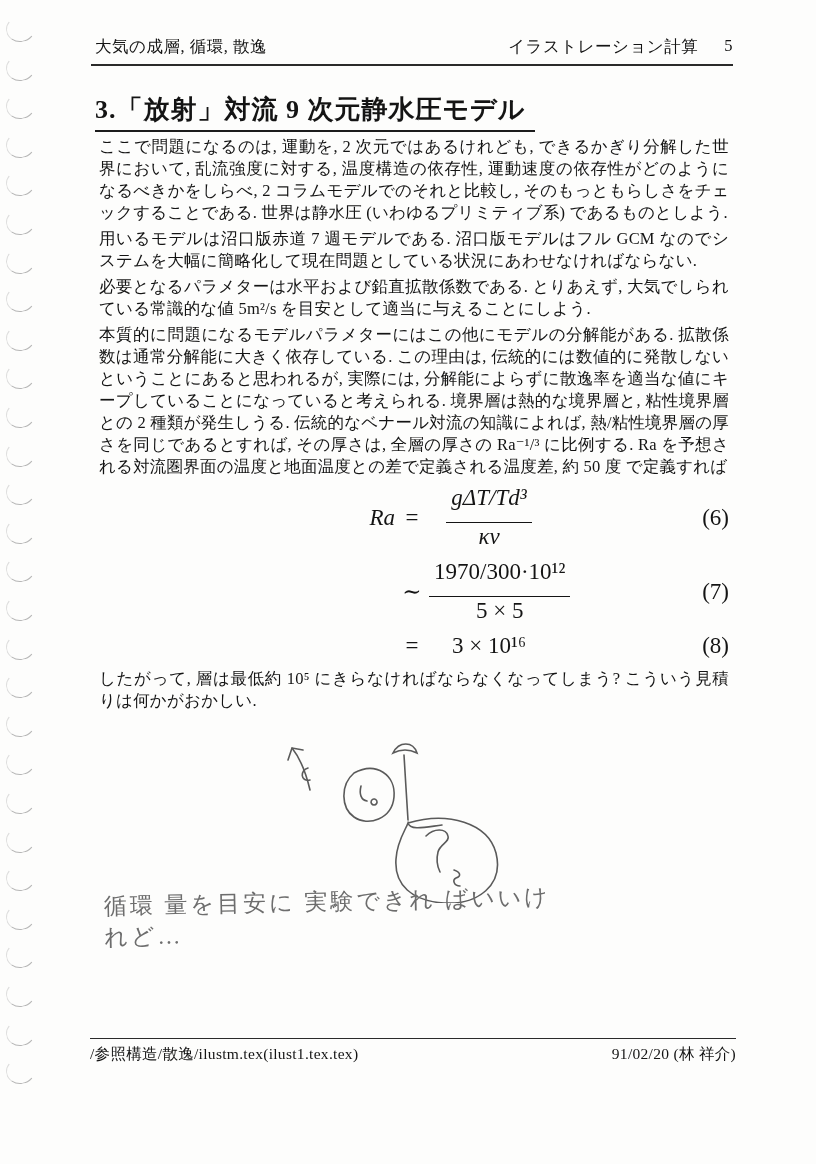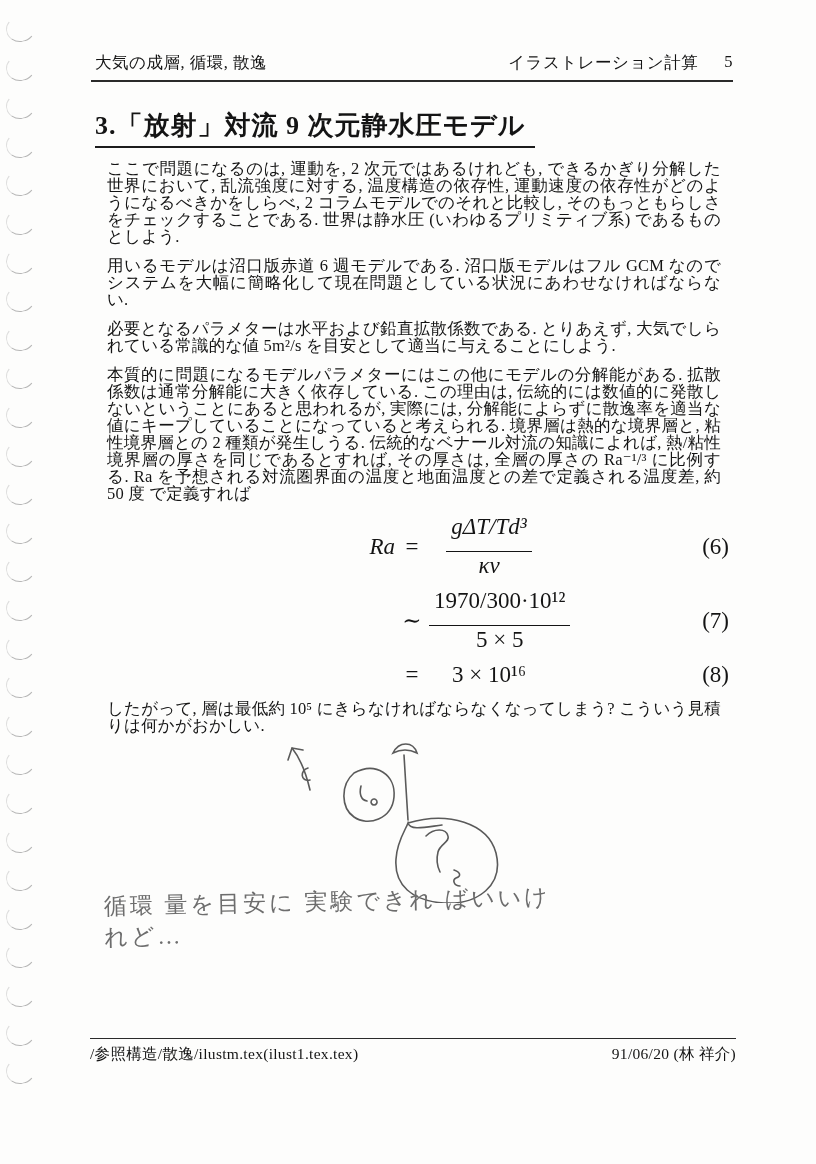--- a/index.html
+++ b/index.html
@@ -19,33 +19,33 @@
     border-bottom-color:#9f9f9f;
     border-left-color:#d2d2d2;
     border-radius:50%;
     transform:rotate(-8deg);
     opacity:.75;
   }
   
   .content{position:absolute;left:95px;top:0;width:638px;}
   .running-head{
     display:flex;justify-content:space-between;align-items:baseline;
-    margin-top:52px;font-size:16.5px;letter-spacing:.5px;
+    margin-top:36px;font-size:16.5px;letter-spacing:.5px;
   }
   .running-head .rh-right{display:flex;gap:26px;align-items:flex-start;}
   .head-rule{border:none;border-top:2px solid #2a2a2a;margin:6px 0 0 -4px;width:642px;}
   .sec-title{
     display:inline-block;
     margin:26px 0 0 0;
     font-size:26px;font-weight:bold;letter-spacing:1px;
     border-bottom:2.5px solid #1c1c1c;
     padding:0 10px 3px 0;
   }
   p.body-par{
-    margin:12px;font-size:16.5px;line-height:17px;
+    margin:4px;font-size:16.5px;line-height:22px;
     text-align:justify;letter-spacing:.2px;
   }
   .par-1{margin-top:38px;}
   .par-2{margin-top:20px;}
   .par-3{margin-top:19px;}
   .par-4{margin-top:21px;}
   .par-5{margin-top:16px;}
   
   .eq-block{margin-top:7px;font-size:23px;}
   .eq-row{display:flex;align-items:center;margin-bottom:9px;}
@@ -112,21 +112,21 @@
     <span class="rh-right">
       <span>イラストレーション計算</span>
       <span>5</span>
     </span>
   </div>
   <hr class="head-rule">
 
   <h1 class="sec-title">3.「放射」対流 9 次元静水圧モデル</h1>
 
   <p class="body-par par-1">ここで問題になるのは, 運動を, 2 次元ではあるけれども, できるかぎり分解した世界において, 乱流強度に対する, 温度構造の依存性, 運動速度の依存性がどのようになるべきかをしらべ, 2 コラムモデルでのそれと比較し, そのもっともらしさをチェックすることである. 世界は静水圧 (いわゆるプリミティブ系) であるものとしよう.</p>
-  <p class="body-par par-2">用いるモデルは沼口版赤道 6 週モデルである. 沼口版モデルはフル GCM なのでシステムを大幅に簡略化して現在問題としている状況にあわせなければならない.</p>
+  <p class="body-par par-2">用いるモデルは沼口版赤道 7 週モデルである. 沼口版モデルはフル GCM なのでシステムを大幅に簡略化して現在問題としている状況にあわせなければならない.</p>
   <p class="body-par par-3">必要となるパラメターは水平および鉛直拡散係数である. とりあえず, 大気でしられている常識的な値 5m²/s を目安として適当に与えることにしよう.</p>
   <p class="body-par par-4">本質的に問題になるモデルパラメターにはこの他にモデルの分解能がある. 拡散係数は通常分解能に大きく依存している. この理由は, 伝統的には数値的に発散しないということにあると思われるが, 実際には, 分解能によらずに散逸率を適当な値にキープしていることになっていると考えられる. 境界層は熱的な境界層と, 粘性境界層との 2 種類が発生しうる. 伝統的なベナール対流の知識によれば, 熱/粘性境界層の厚さを同じであるとすれば, その厚さは, 全層の厚さの Ra⁻¹/³ に比例する. Ra を予想される対流圏界面の温度と地面温度との差で定義される温度差, 約 50 度 で定義すれば</p>
 
   <div class="eq-block">
 
     <div class="eq-row">
       <span class="eq-lhs">Ra</span>
       <span class="eq-rel">=</span>
       <span class="eq-expr">
         <span class="frac">
@@ -180,15 +180,15 @@
 
   <path d="M196 142 c 6 2 8 6 2 8 c -4 2 -2 8 4 8"></path>
 </svg>
 
 <div class="hand-note">循環 量を目安に 実験できれ ばいいけれど…</div>
 
 <div class="footer">
   <hr class="foot-rule">
   <div class="foot-line">
     <span>/参照構造/散逸/ilustm.tex(ilust1.tex.tex)</span>
-    <span>91/06/20 (林 祥介)</span>
+    <span>91/02/20 (林 祥介)</span>
   </div>
 </div>
 
 </body></html>

